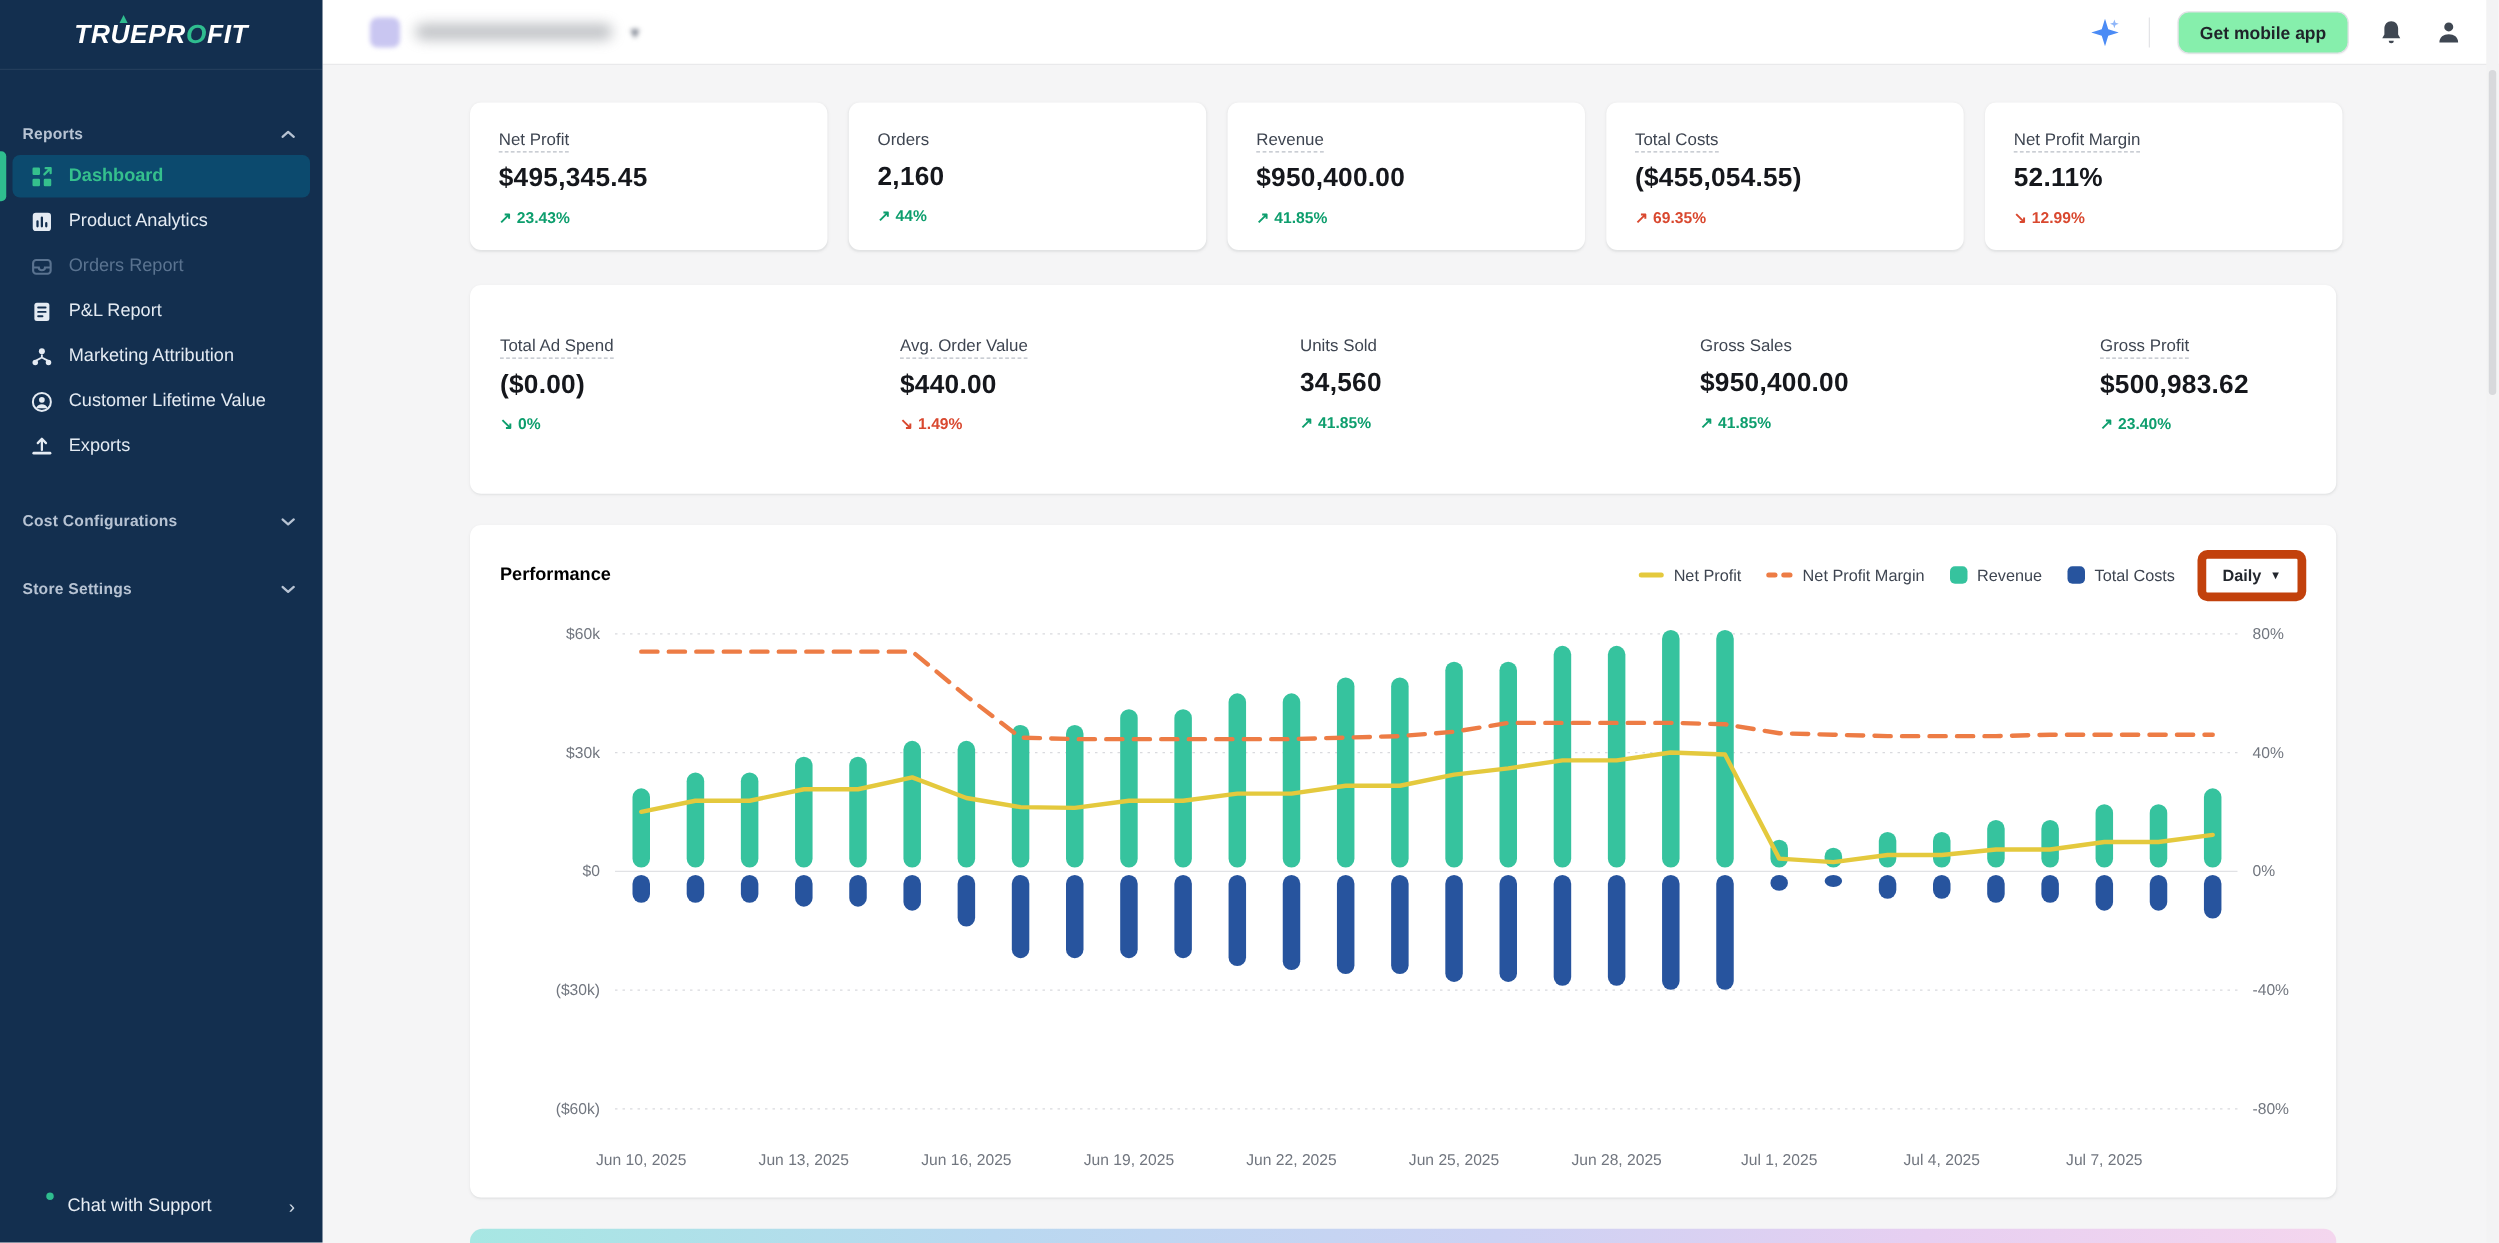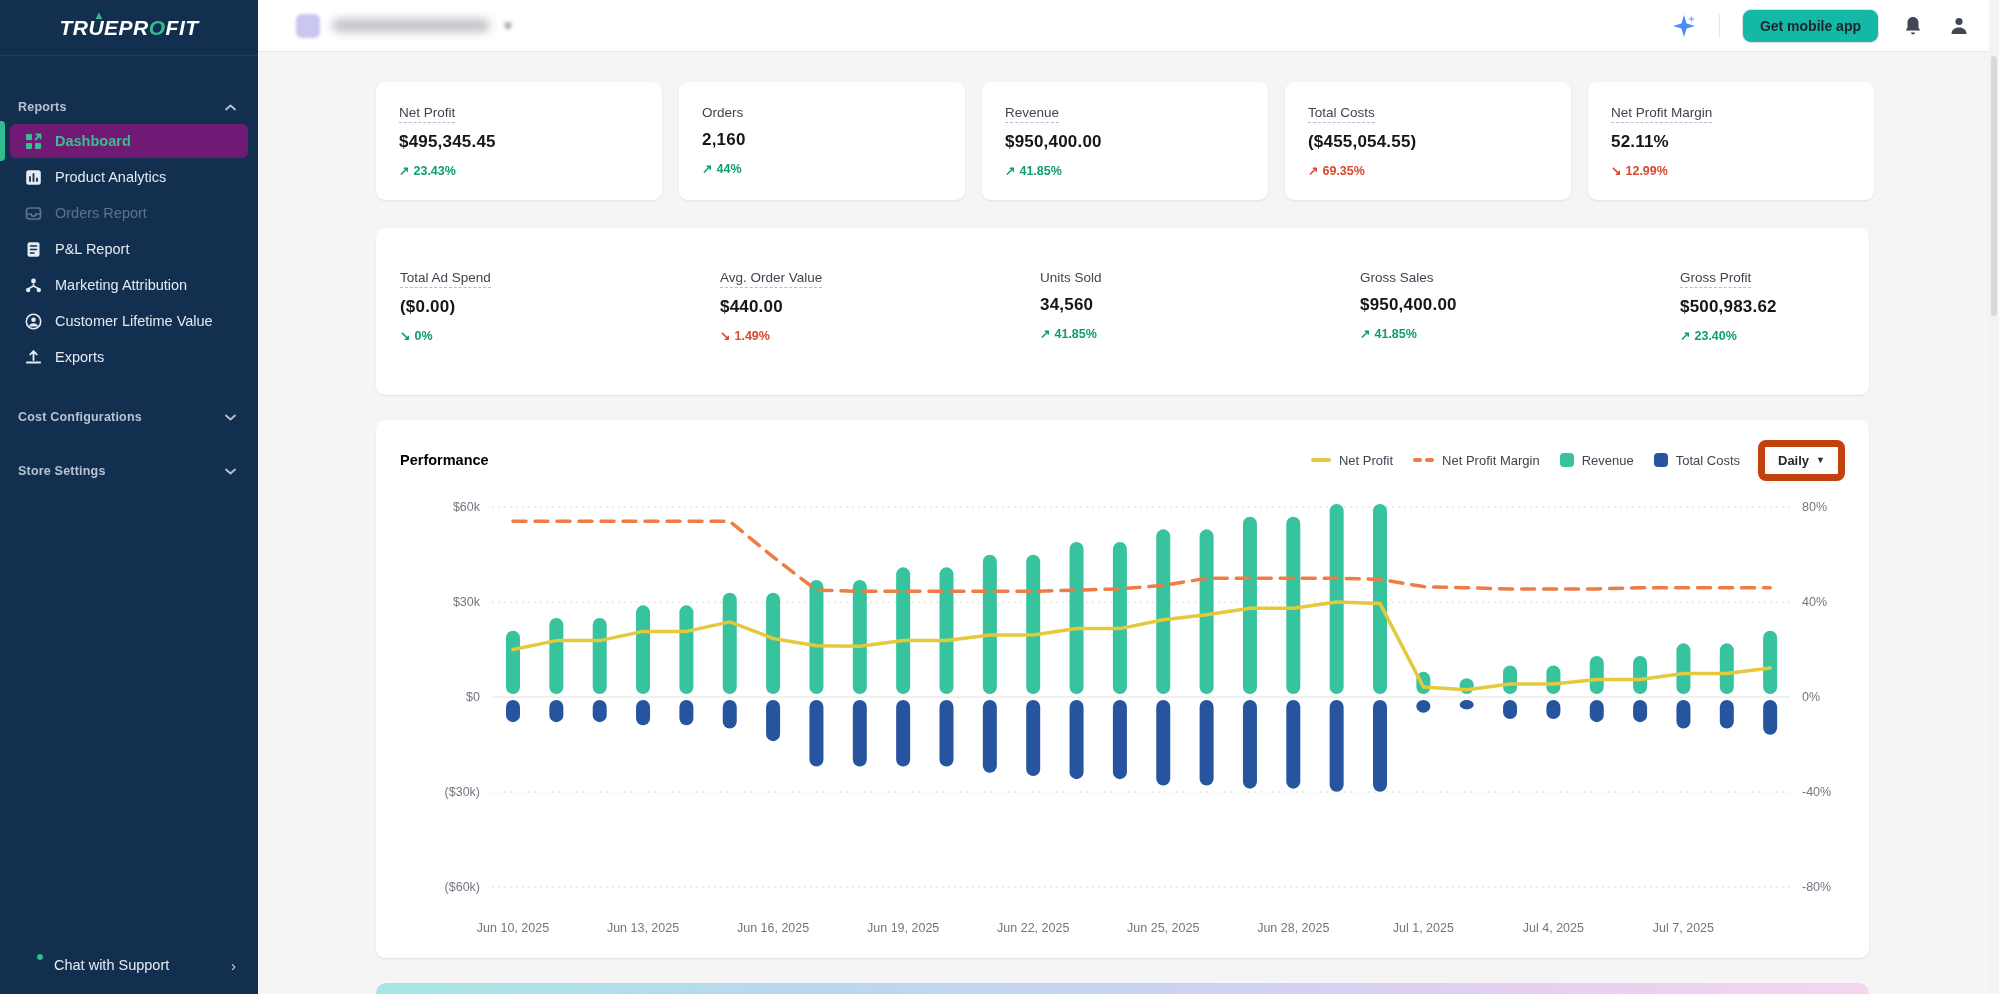--- a/index.html
+++ b/index.html
@@ -11,52 +11,52 @@
   .logo { font-size:21px; font-weight:900; font-style:italic; color:#ffffff; letter-spacing:0.5px; position:relative; }
   .logo .seg-green { color:#2fbd8f; }
   .logo .u-arrow { position:absolute; top:-7px; left:34px; color:#2fbd8f; font-size:11px; font-style:normal; }
   .nav { padding:36px 0 0 0; flex:1; }
   .nav-section-header { display:flex; align-items:center; justify-content:space-between; padding:0 22px 0 18px; height:30px; color:#b7c3d3; font-size:12.5px; font-weight:700; letter-spacing:0.2px; cursor:pointer;gap:16px; }
   .nav-section-header .chev { color:#b7c3d3; }
   .nav-items { margin-bottom:18px; }
   .nav-item { position:relative; display:flex; align-items:center; gap:13px; height:34px; margin:2px 10px; padding:0 8px 0 14px; border-radius:6px; color:#e4ebf3; font-size:14.5px; cursor:pointer; }
   .nav-item .ico { width:18px; height:18px; display:flex; align-items:center; justify-content:center; flex:0 0 18px; }
   .nav-item .ico svg { width:17px; height:17px; }
-  .nav-item.active { background:#701a75; color:#35c08d; font-weight:600;text-align:right; }
+  .nav-item.active { background:#0c4a6e; color:#35c08d; font-weight:600;text-align:right; }
   .nav-item.active::before { content:""; position:absolute; left:-10px; top:-3px; width:5px; height:40px; background:#2fbd8f; border-radius:0 4px 4px 0; }
   .nav-item.disabled { color:#5a7390; }
   .nav-item svg { stroke:currentColor; fill:none; stroke-width:1.7; }
   .nav-item.active svg { stroke:#35c08d; }
   .chat-row { display:flex; align-items:center; gap:12px; padding:0 22px 0 20px; height:58px; color:#e8eef5; font-size:14.5px; cursor:pointer; }
   .chat-row .chev-r { margin-left:auto; color:#cfd9e4; font-size:15px; }
   .chat-ico { position:relative; width:22px; height:18px; }
   .chat-bubble { width:22px; height:16px; background:#dfe7f0; border-radius:8px 8px 8px 2px; }
   .chat-dot { position:absolute; right:-2px; top:-3px; width:8px; height:8px; border-radius:50%; background:#2fbd8f; border:1.5px solid #132f4f; }
 
   
   .topbar { position:absolute; left:258px; top:0; right:0; height:52px; background:#ffffff; border-bottom:1px solid #e9e9eb; display:flex; align-items:center; padding:0 28px 0 38px; z-index:20; }
   .store-selector { display:flex; align-items:center; gap:12px; cursor:pointer; }
   .store-avatar { width:24px; height:24px; border-radius:6px; background:#c9c6f1; filter:blur(1.5px); }
   .store-blur { width:158px; height:13px; border-radius:7px; background:#8c9097; opacity:0.55; filter:blur(5px); }
   .store-chev { color:#6b7280; font-size:12px; filter:blur(2px); }
   .topbar-right { margin-left:auto; display:flex; align-items:center; gap:22px; }
   .sparkle { width:26px; height:26px; }
   .tb-divider { width:1px; height:24px; background:#e3e4e7; }
-  .mobile-btn { background:#14b8a6; border:1px solid #dfe1e5; border-radius:9px; padding:8px 17px; font-size:14px; font-weight:700; color:#1f2329; cursor:pointer; box-shadow:0 1px 1px rgba(0,0,0,0.03); }
+  .mobile-btn { background:#86efac; border:1px solid #dfe1e5; border-radius:9px; padding:8px 17px; font-size:14px; font-weight:700; color:#1f2329; cursor:pointer; box-shadow:0 1px 1px rgba(0,0,0,0.03); }
   .tb-ico { width:24px; height:24px; color:#3f4752; cursor:pointer; }
 
   
   .main { position:absolute; left:258px; top:52px; right:0; bottom:0; background:#f5f5f6; }
   .content { width:1493px; margin:30px auto 0 118px; }
   .kpi-row1 { display:grid; grid-template-columns:repeat(5,286px); gap:17px; }
   .card { background:#fff; border-radius:9px; box-shadow:0 1px 3px rgba(25,30,40,0.06), 0 1px 1px rgba(25,30,40,0.03); }
   .kpi-card { height:118px; padding:21px 23px; }
   .kpi-label { display:inline-block; font-size:13.5px; color:#3e4551; }
   .kpi-label.dotted { border-bottom:1px dashed #b9bec6; padding-bottom:2px; }
-  .kpi-value { margin-top:9px; font-size:17px; font-weight:700; color:#15171c; letter-spacing:0.2px; }
+  .kpi-value { margin-top:9px; font-size:21px; font-weight:700; color:#15171c; letter-spacing:0.2px; }
   .kpi-delta { margin-top:11px; font-size:12.5px; font-weight:700; display:flex; align-items:center; gap:4px; }
   .kpi-delta.pos { color:#0d9e6d; }
   .kpi-delta.neg { color:#d9482f; }
   .row2-card { margin-top:28px; height:167px; padding:40px 24px 0 24px; display:grid; grid-template-columns:repeat(5,286px); gap:34px; }
 
   
   .chart-card { margin-top:25px; height:538px; padding:22px 24px; }
   .chart-header { display:flex; align-items:center; height:36px; }
   .chart-title { font-size:14.5px; font-weight:700; color:#000000; }
   .legend { margin-left:auto; display:flex; align-items:center; gap:20px; }

